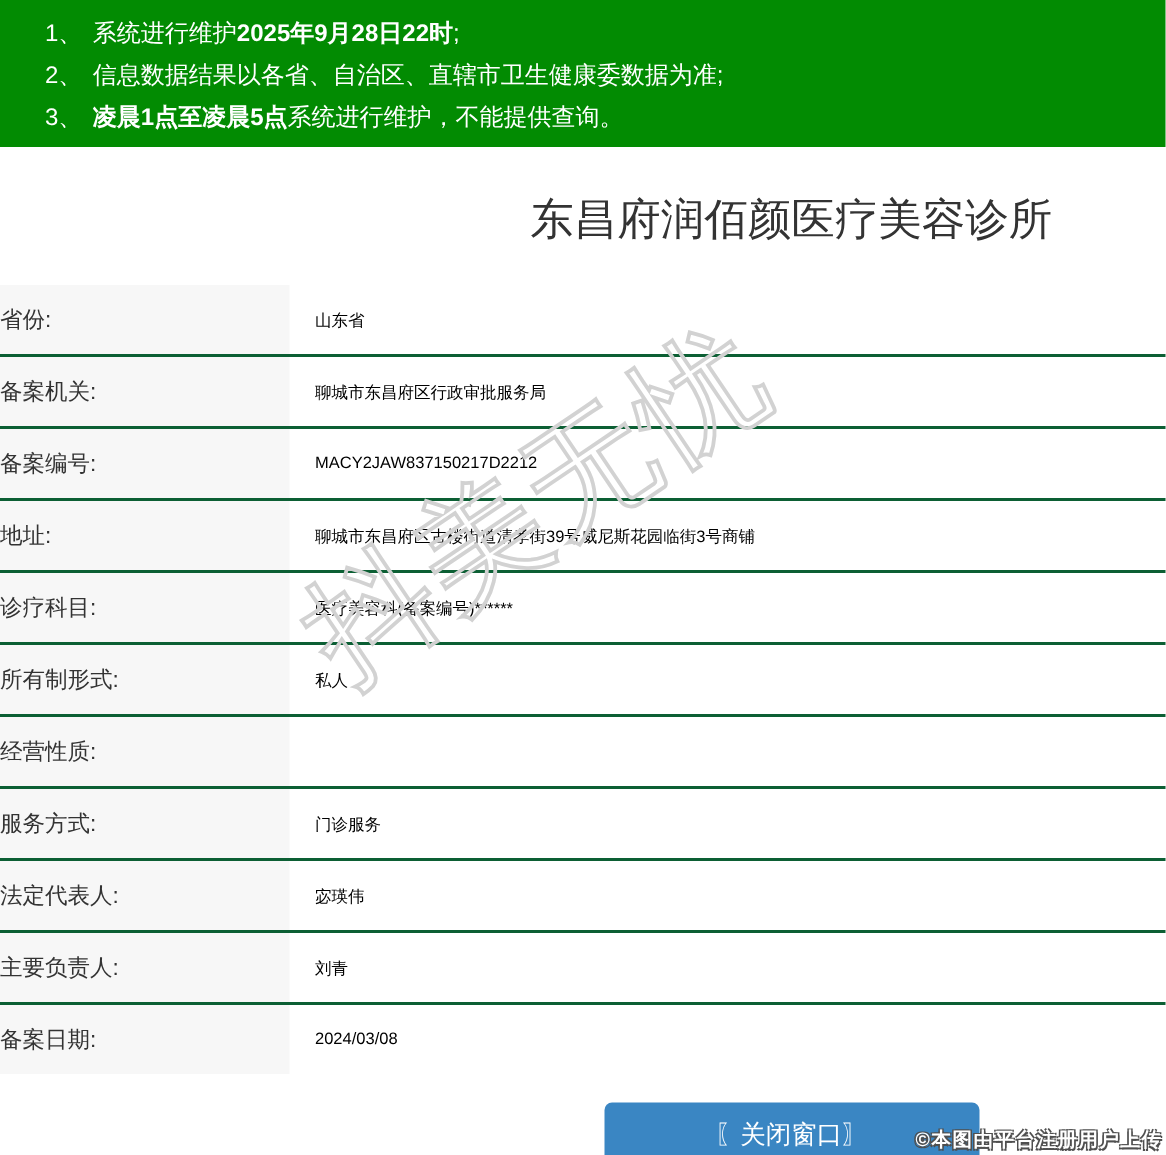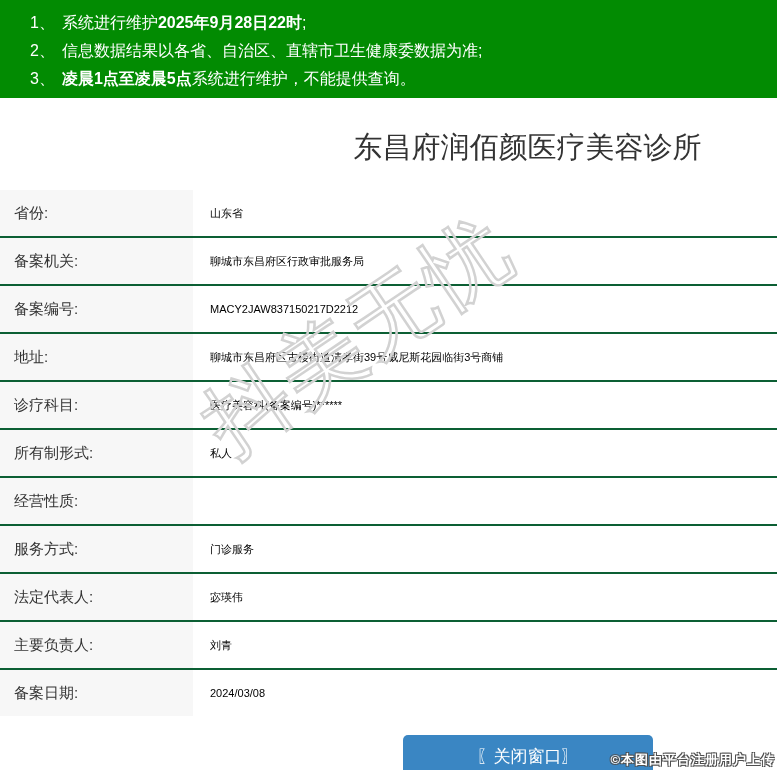--- a/index.html
+++ b/index.html
@@ -49,21 +49,20 @@
     align-items: stretch;
     height: 46px;
   }
   .row + .row { border-top: 2px solid #0c5f34; }
   .label-cell {
     width: 193px;
     box-sizing: border-box;
     background: #f7f7f7;
     display: flex;
     align-items: center;
-    padding-left: 14px;
     font-size: 15px;
     color: #333333;
     flex-shrink: 0;
   }
   .value-cell {
     display: flex;
     align-items: center;
     padding-left: 17px;
     font-size: 11px;
     color: #000000;

